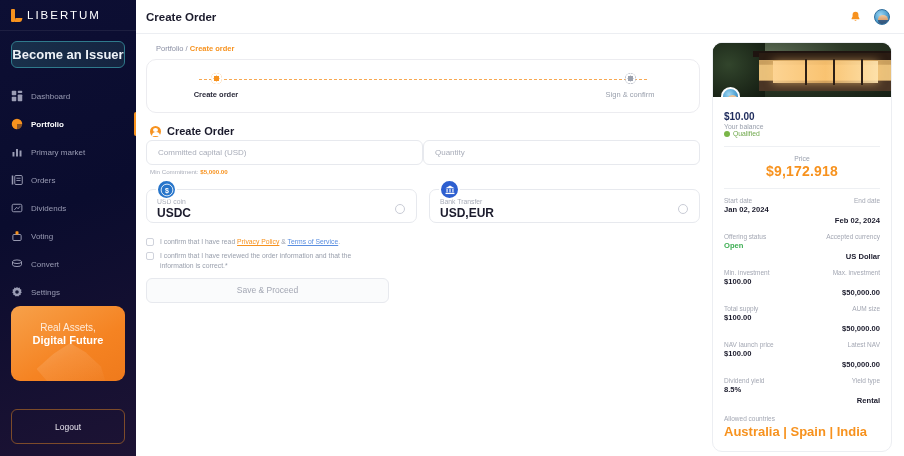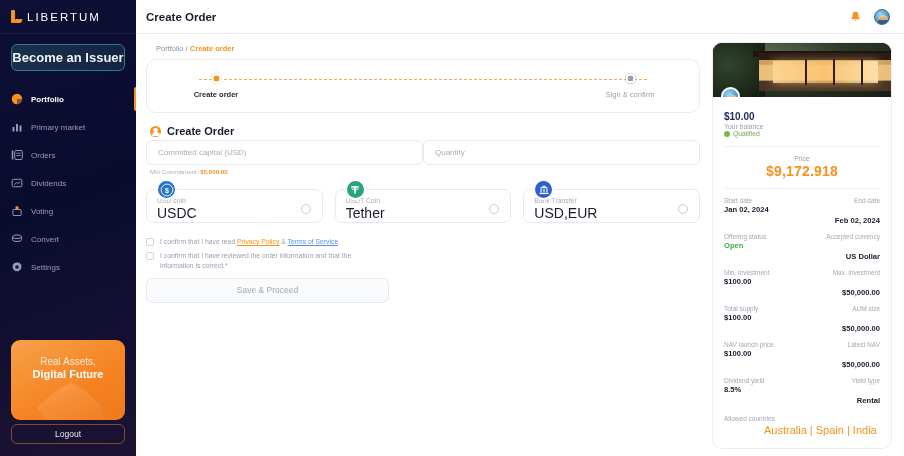--- a/index.html
+++ b/index.html
@@ -56,39 +56,39 @@
   }
   .nav-item .ico { width:12px; height:12px; flex:0 0 12px; display:block; }
   .nav-item.active { color:#ffffff; font-weight:700; }
   .nav-item.active:after {
     content:""; position:absolute; right:0; top:2px;
     width:2px; height:24px; background:#f7921e; border-radius:2px 0 0 2px;
   }
   .nav-spacer { flex: 1 1 auto; }
 
   .promo {
-    margin: 0 11px 4px 11px; height: 80px; border-radius: 9px;
+    margin: 0 11px 28px 11px; height: 80px; border-radius: 9px;
     background: linear-gradient(150deg,#f7a14a 0%, #f58322 60%, #ef7a1c 100%);
     position: relative; overflow:hidden;
     display:flex; flex-direction:column; align-items:center; justify-content:flex-start;
     padding-top: 16px;
   }
   .promo-l1 { font-size:10px; color:rgba(255,255,255,0.82); font-weight:400; }
   .promo-l2 { font-size:11px; color:#ffffff; font-weight:700; margin-top:1px;}
   .promo-rock {
     position:absolute; bottom:-4px; left:50%; transform:translateX(-45%);
     width: 70px; height: 42px;
     background:
       linear-gradient(160deg, rgba(255,255,255,0.30), rgba(255,255,255,0.02));
     clip-path: polygon(20% 100%, 0% 62%, 24% 26%, 48% 0%, 70% 22%, 92% 56%, 100% 100%);
     opacity: .55;
   }
   .logout-wrap { padding: 0 11px 12px 11px; }
   .logout-btn {
-    height: 20px; width:100%; border:1px solid rgba(247,146,30,0.45);
+    height: 35px; width:100%; border:1px solid rgba(247,146,30,0.45);
     border-radius:6px; background:transparent; color:#e9e6ef;
     font-size:8.5px; display:flex; align-items:center; justify-content:center;
     cursor:pointer;
   }
 
   
   .main { flex:1 1 auto; height:456px; background:#fff; display:flex; flex-direction:column; }
   .topbar {
     height: 34px; flex:0 0 34px;
     border-bottom: 1px solid #eceef2;
@@ -163,21 +163,21 @@
   .pay-badge {
     position:absolute; left:9px; top:-11px; width:21px; height:21px; border-radius:50%;
     display:flex; align-items:center; justify-content:center; color:#fff;
     font-size:11px; font-weight:700; border:2px solid #fff;
   }
   .pay-badge.usdc { background:#2775ca; }
   .pay-badge.usdt { background:#2aa37f; }
   .pay-badge.bank { background:#2d5fd0; }
   .pay-texts { display:flex; flex-direction:column; justify-content:center; gap:1px; padding-top:5px;}
   .pay-sub { font-size:6.8px; color:#a9adb9; }
-  .pay-name { font-size:14px; font-weight:400; color:#1b1b2c; }
+  .pay-name { font-size:12px; font-weight:700; color:#1b1b2c; }
   .radio {
     position:absolute; right:11px; top:50%; transform:translateY(-2px);
     width:10px; height:10px; border-radius:50%; border:1px solid #c9ccd6; background:#fff;
   }
 
   .checks { margin-top: 14px; }
   .chk-row { display:flex; align-items:flex-start; gap:6px; margin-bottom:4px; }
   .chkbox { width:8px; height:8px; border:1px solid #d0d3dc; border-radius:2px; flex:0 0 8px; margin-top:1px; cursor:pointer;}
   .chk-txt { font-size:6.8px; color:#9aa0ad; line-height:1.45; }
   .lnk-a { color:#f7921e; text-decoration:underline; cursor:pointer;}
@@ -237,40 +237,49 @@
   .price-lab { text-align:center; font-size:6.8px; color:#9aa0ad; }
   .price-val { text-align:center; font-size:14px; font-weight:700; color:#f7921e; margin-top:1px; letter-spacing:.2px;}
   .kv { display:flex; justify-content:space-between; margin-top: 8px; }
   .kv .cell { display:flex; flex-direction:column; gap:1px; }
   .kv .cell.right { align-items:flex-end;gap:12px; }
   .k { font-size:6.5px; color:#a3a7b3; }
   .v { font-size:7.6px; font-weight:700; color:#1b1b2c; }
   .v.green { color:#3fae54; }
   .allowed { margin-top: 10px; }
   .allowed .k { font-size:6.5px; color:#a3a7b3; }
-  .allowed .v { font-size:11px; font-weight:400; color:#f7921e; margin-top:2px;margin-left:40px; }
+  .allowed .v { font-size:13px; font-weight:700; color:#f7921e; margin-top:2px; }
 </style>
 </head>
 <body>
 
 <div class="app">
 
   <aside class="sidebar">
 
     <div class="brand">
       <span class="brand-mark"></span>
       <span class="brand-text">LIBERTUM</span>
     </div>
 
     <div class="issuer-wrap">
       <div class="issuer-btn">Become an Issuer</div>
     </div>
 
     <nav class="nav">
 
+      <div class="nav-item">
+        <svg class="ico" viewBox="0 0 16 16">
+          <rect x="1" y="1" width="6" height="6" rx="1" fill="#9a9cb4"></rect>
+          <rect x="9" y="1" width="6" height="3" rx="1" fill="#9a9cb4"></rect>
+          <rect x="1" y="9" width="6" height="6" rx="1" fill="#9a9cb4"></rect>
+          <rect x="9" y="6" width="6" height="9" rx="1" fill="#9a9cb4"></rect>
+        </svg>
+        <span>Dashboard</span>
+      </div>
 
       <div class="nav-item active">
         <svg class="ico" viewBox="0 0 16 16">
           <path d="M8 8 L8 1 A7 7 0 0 1 15 8 Z" fill="#f7921e"></path>
           <path d="M8 8 L15 8 A7 7 0 0 1 8 15 Z" fill="#f7921e" opacity=".55"></path>
           <path d="M8 8 L8 15 A7 7 0 0 1 1 8 A7 7 0 0 1 8 1 Z" fill="#f7921e"></path>
         </svg>
         <span>Portfolio</span>
       </div>
 
@@ -405,34 +414,20 @@
                 <text x="10" y="14" font-size="10" font-family="Liberation Sans, sans-serif" fill="#fff" text-anchor="middle">$</text>
               </svg>
             </div>
             <div class="pay-texts">
               <span class="pay-sub">USD coin</span>
               <span class="pay-name">USDC</span>
             </div>
             <span class="radio"></span>
           </div>
 
-          <div class="pay-card">
-            <div class="pay-badge usdt">
-              <svg viewBox="0 0 20 20" width="14" height="14">
-                <rect x="4.5" y="4.5" width="11" height="2" fill="#fff"></rect>
-                <rect x="8.8" y="5" width="2.4" height="10" fill="#fff"></rect>
-                <ellipse cx="10" cy="8.3" rx="4.6" ry="1.6" fill="none" stroke="#fff" stroke-width="1.1"></ellipse>
-              </svg>
-            </div>
-            <div class="pay-texts">
-              <span class="pay-sub">USDT Coin</span>
-              <span class="pay-name">Tether</span>
-            </div>
-            <span class="radio"></span>
-          </div>
 
           <div class="pay-card">
             <div class="pay-badge bank">
               <svg viewBox="0 0 20 20" width="14" height="14">
                 <path d="M10 3.6 L16.5 7.4 H3.5 Z" fill="#fff"></path>
                 <rect x="5" y="8.4" width="1.6" height="5" fill="#fff"></rect>
                 <rect x="9.2" y="8.4" width="1.6" height="5" fill="#fff"></rect>
                 <rect x="13.4" y="8.4" width="1.6" height="5" fill="#fff"></rect>
                 <rect x="3.6" y="14" width="12.8" height="1.8" fill="#fff"></rect>
               </svg>

